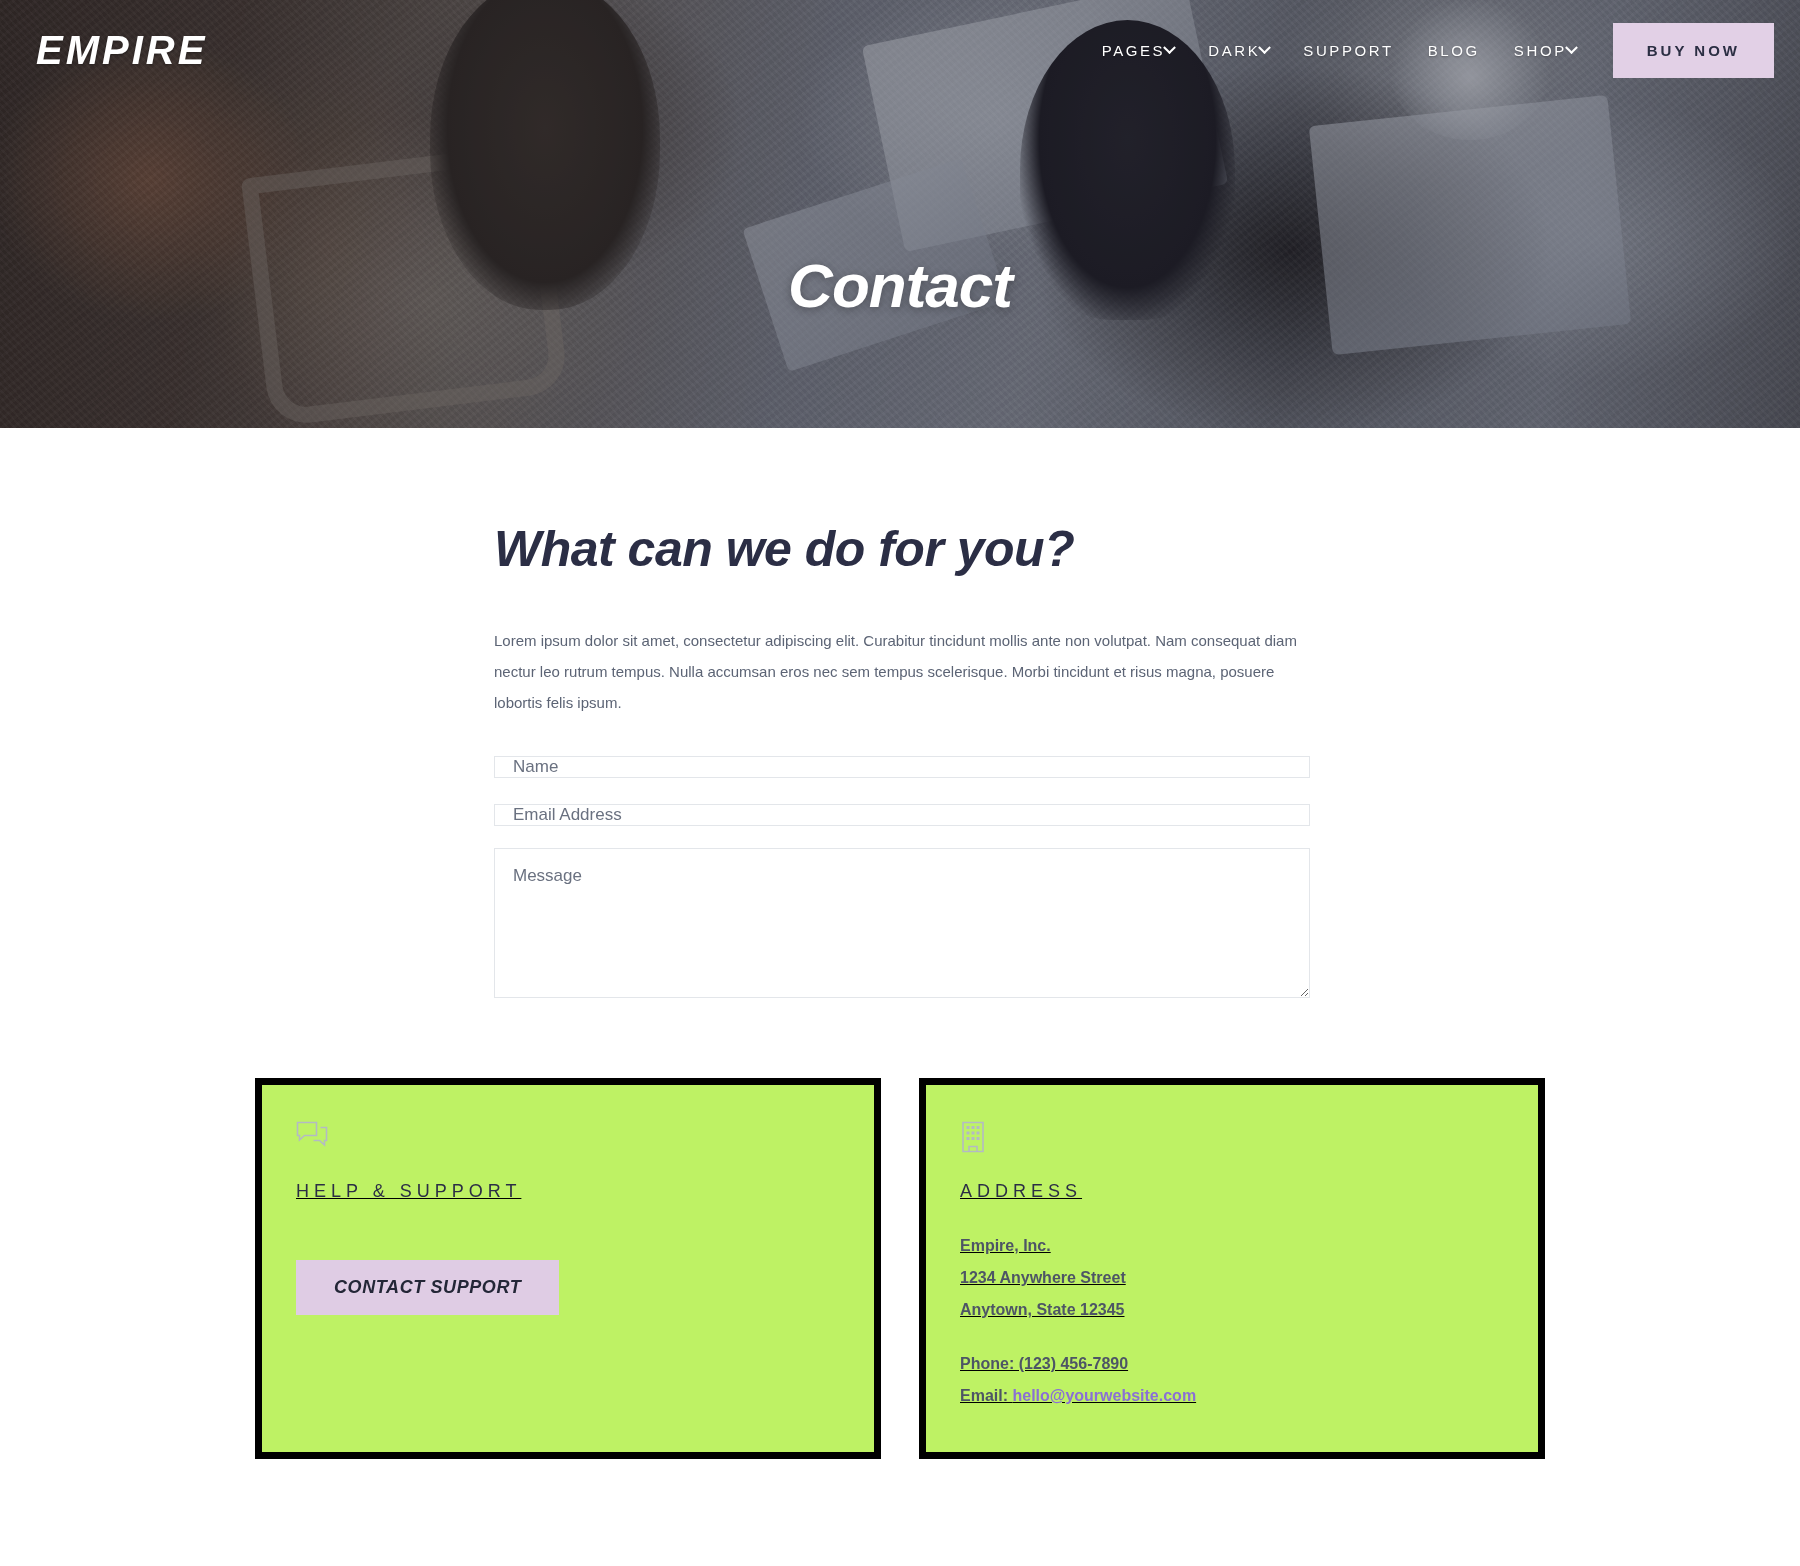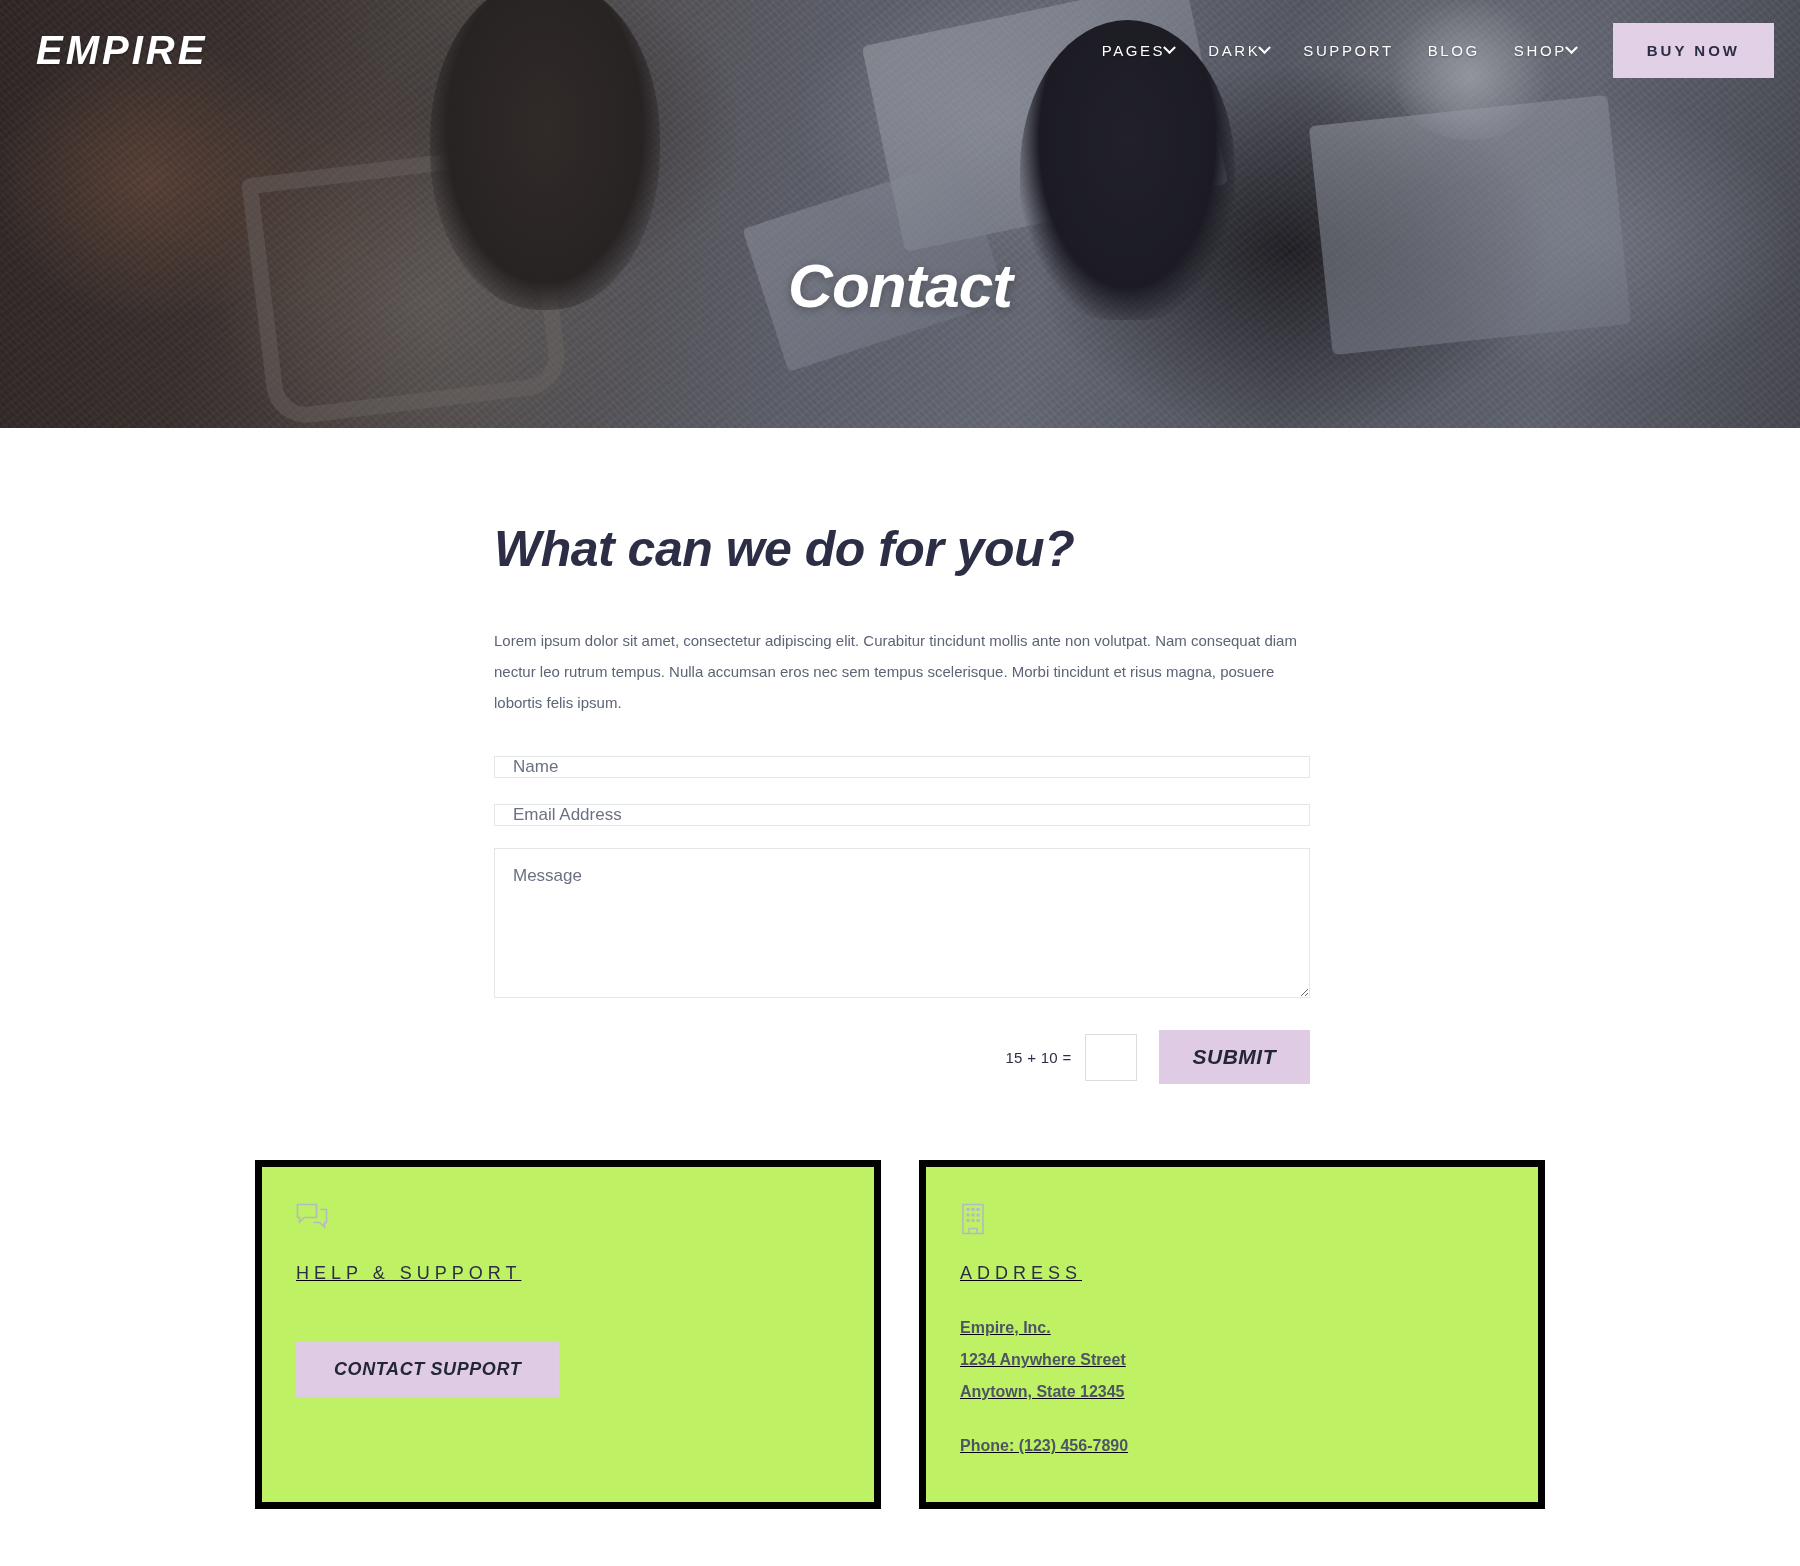--- a/index.html
+++ b/index.html
@@ -309,25 +309,20 @@
   <p class="lead">Lorem ipsum dolor sit amet, consectetur adipiscing elit. Curabitur tincidunt mollis ante non volutpat. Nam consequat diam nectur leo rutrum tempus. Nulla accumsan eros nec sem tempus scelerisque. Morbi tincidunt et risus magna, posuere lobortis felis ipsum.</p>
 
   <div class="form">
     <div class="row2">
       <input class="fld" type="text" placeholder="Name" style="">
       <input class="fld" type="text" placeholder="Email Address" style="">
     </div>
 
     <textarea class="msg" placeholder="Message" style=""></textarea>
 
-    <div class="submit-row">
-      <span class="captcha-q">15 + 10 =</span>
-      <input class="captcha-input" type="text" style="">
-      <button class="submit-btn">SUBMIT</button>
-    </div>
   </div>
 
   <div class="cards">
 
     <div class="card">
       <div class="card-icon">
         <svg width="32" height="30" viewBox="0 0 32 30" fill="none" stroke="#b3bac4" stroke-width="1.6">
           <path d="M1.5 1.5h19v13h-12l-5 4.5v-4.5h-2z"></path>
           <path d="M24.5 6.5h6v13h-2v4.5l-5-4.5h-6"></path>
         </svg>
@@ -353,16 +348,19 @@
               <rect x="16.5" y="16" width="3" height="3"></rect>
           </g>
         </svg>
       </div>
       <div class="card-title">ADDRESS</div>
       <div class="addr-line">Empire, Inc.</div>
       <div class="addr-line">1234 Anywhere Street</div>
       <div class="addr-line">Anytown, State 12345</div>
       <div class="addr-gap"></div>
       <div class="addr-line">Phone: (123) 456-7890</div>
+      <div class="addr-line">
+        <span>Email: </span><a class="link" href="#">hello@yourwebsite.com</a>
+      </div>
     </div>
 
   </div>
 </div>
 
 </body></html>

